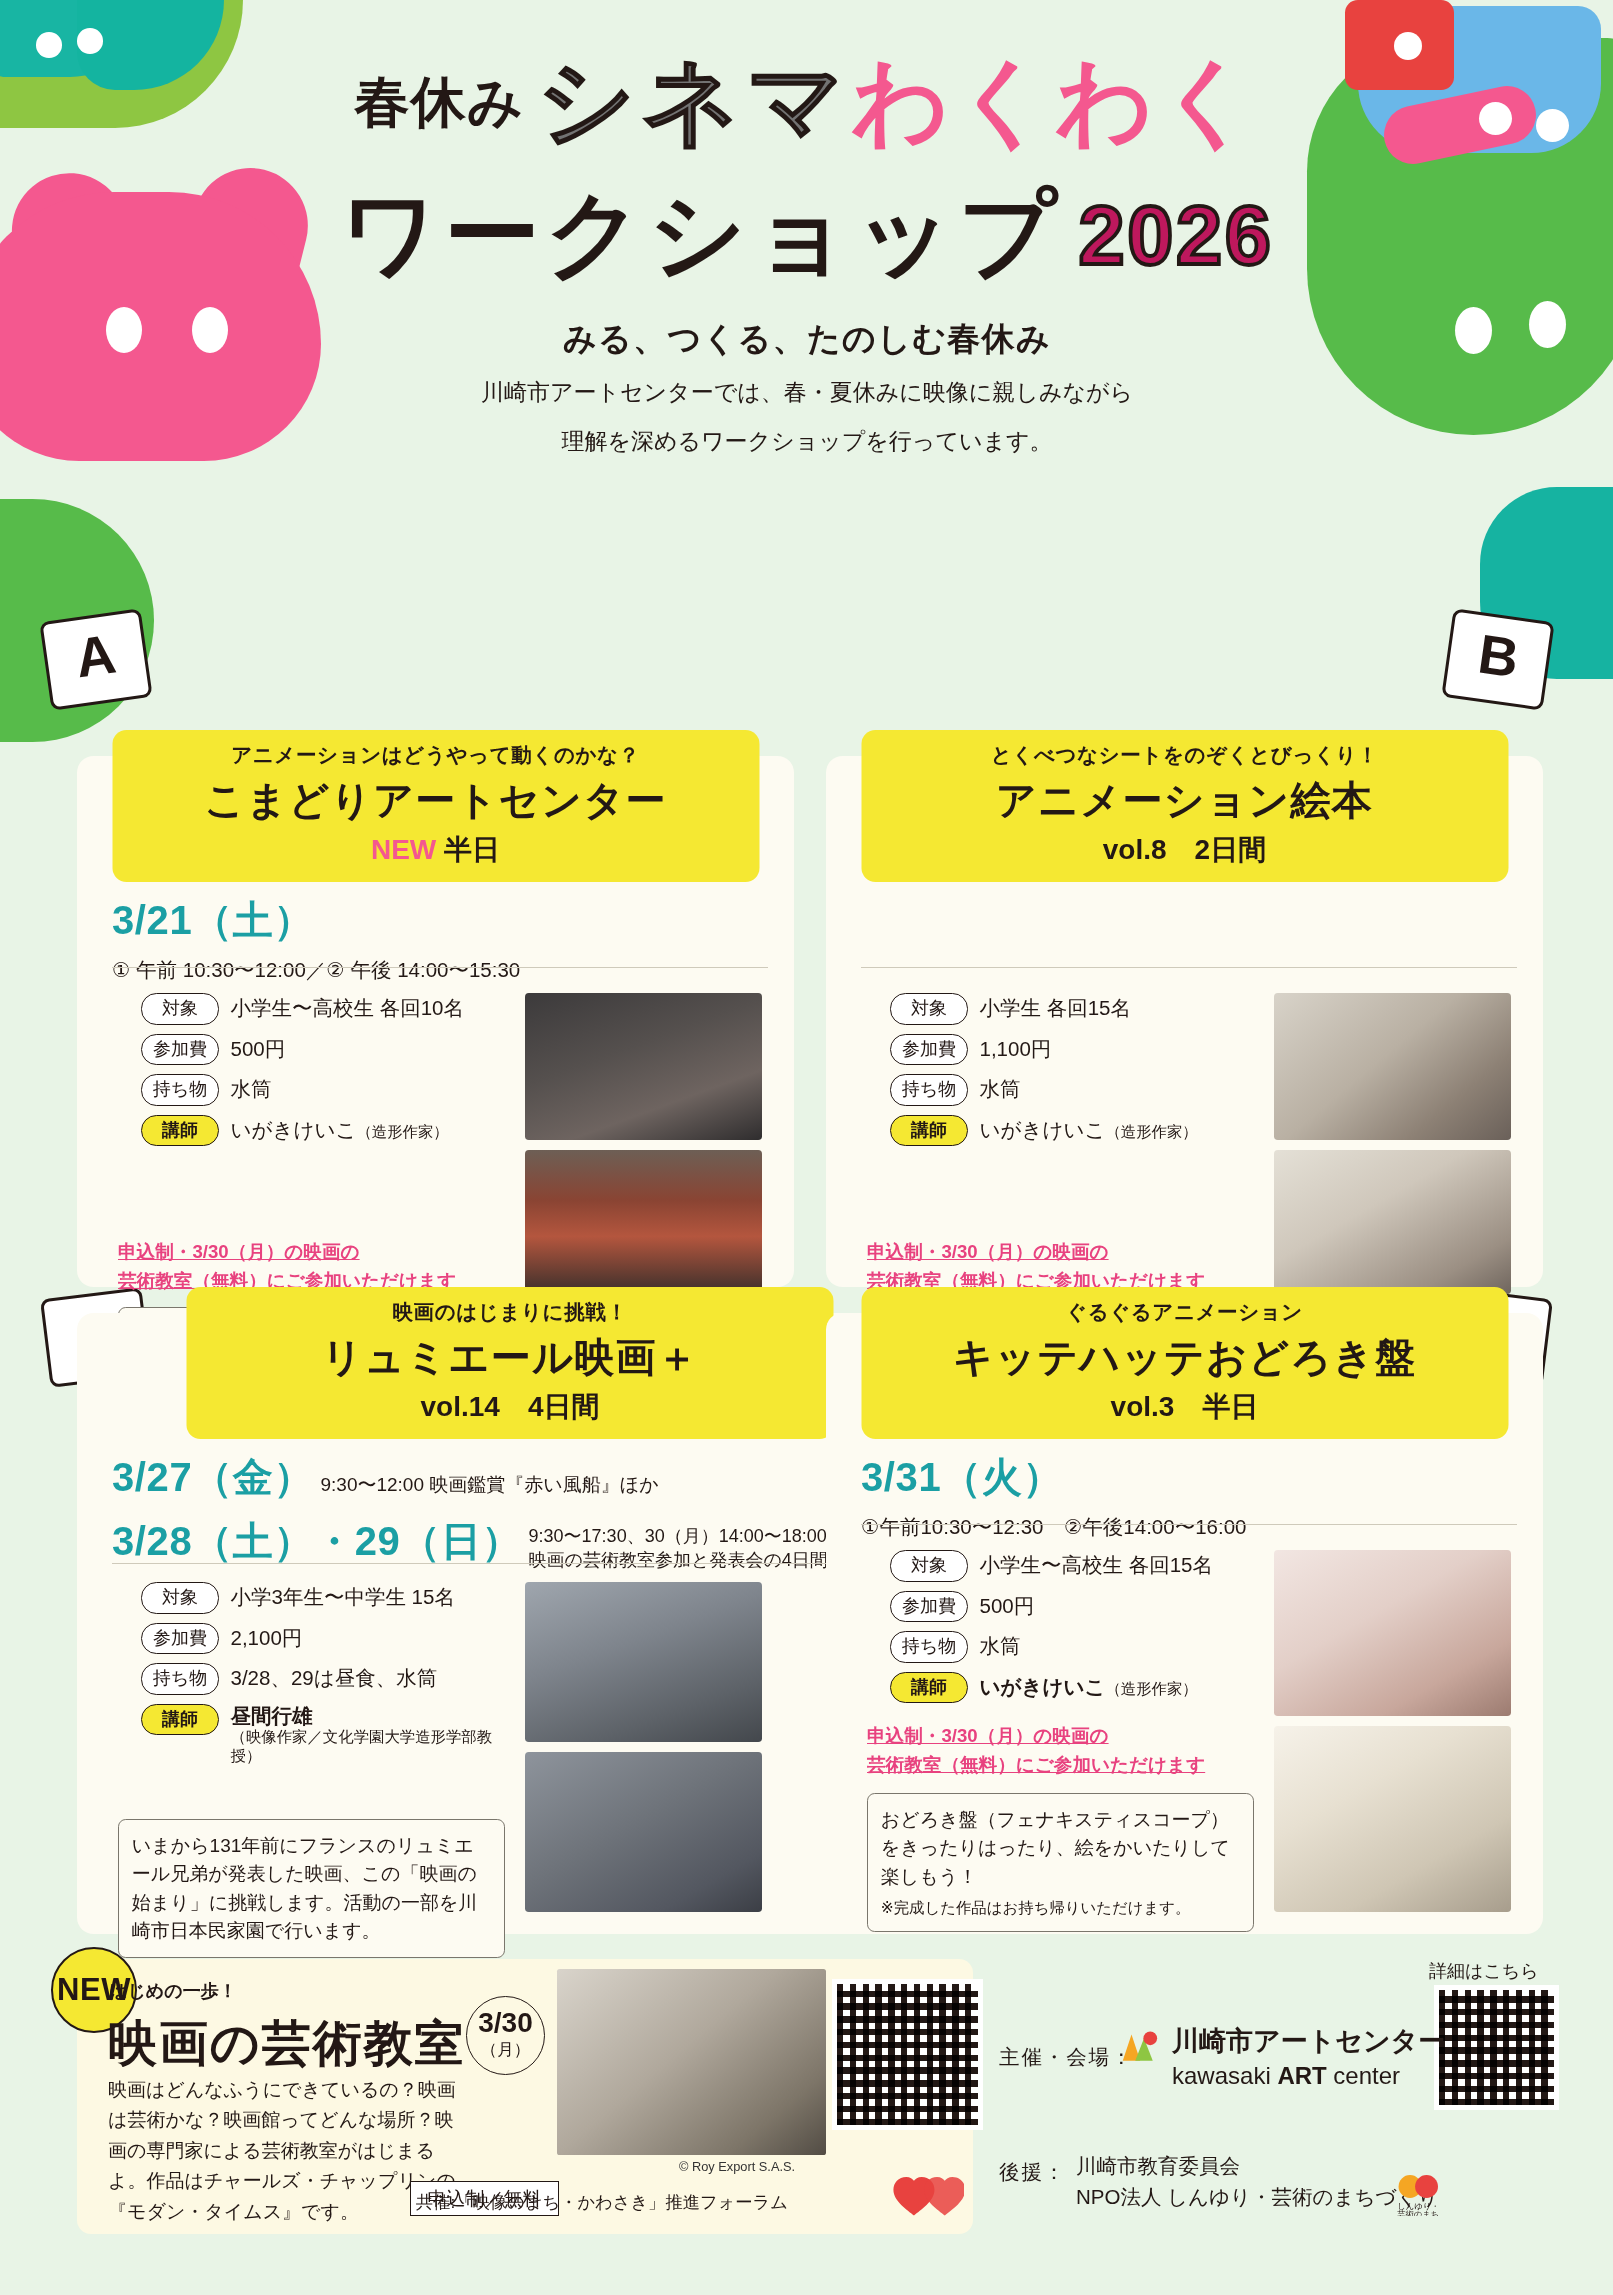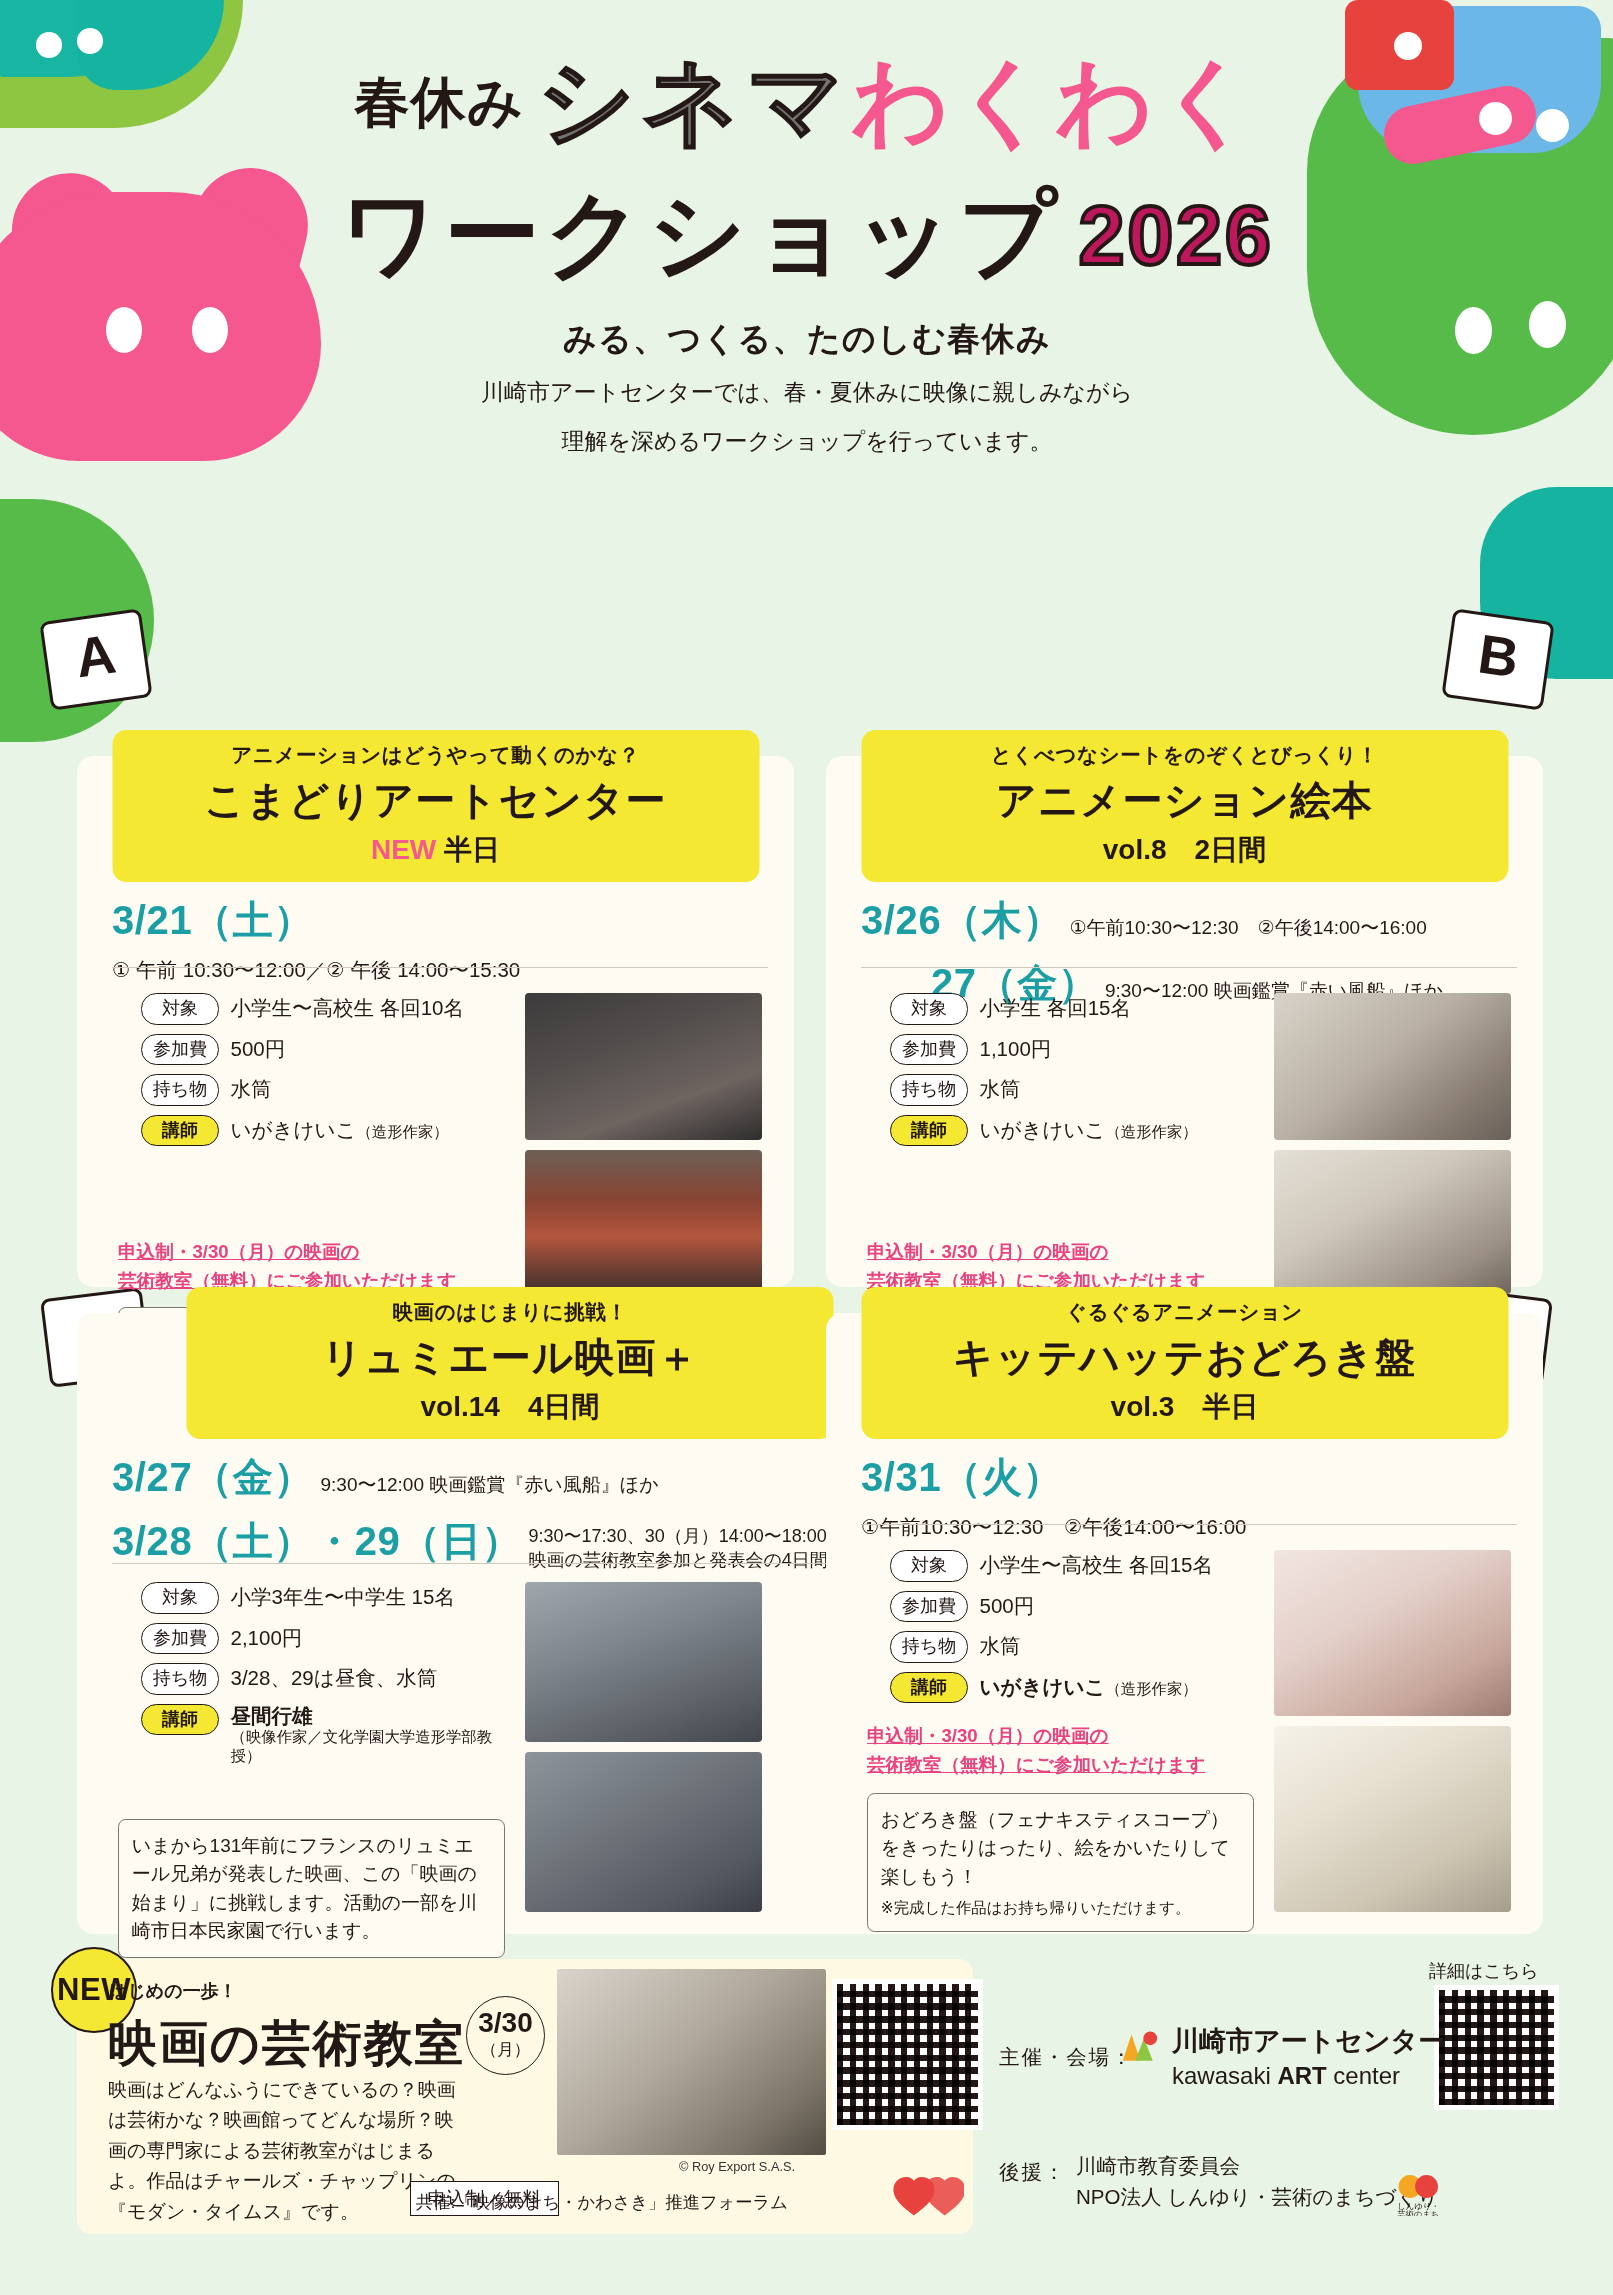--- a/index.html
+++ b/index.html
@@ -275,30 +275,20 @@
       <span class="ph ph2" style="height:100%"></span>
     </div>
 </div>
 
 <div class="card card-b">
   <div class="banner">
     <div class="kicker">とくべつなシートをのぞくとびっくり！</div>
     <div class="name">アニメーション絵本</div>
     <div class="sub">vol.8　2日間</div>
   </div>
-  <div class="dates">
-    <div class="dateline">
-      <span class="bigdate">3/26</span><span class="bigdate small">（木）</span>
-      <span style="font-size:19px">①午前10:30〜12:30　②午後14:00〜16:00</span>
-    </div>
-    <div class="dateline" style="margin-top:2.6px;padding-left:70px;">
-      <span class="bigdate">27</span><span class="bigdate small">（金）</span>
-      <span style="font-size:19px">9:30〜12:00 映画鑑賞『赤い風船』ほか</span>
-    </div>
-  </div>
   <div class="hr"></div>
 
   <div class="info">
     <div class="inforow">
       <span class="pill">対象</span>
       <span class="val">小学生 各回15名</span>
     </div>
     <div class="inforow">
       <span class="pill">参加費</span>
       <span class="val">1,100円</span>

